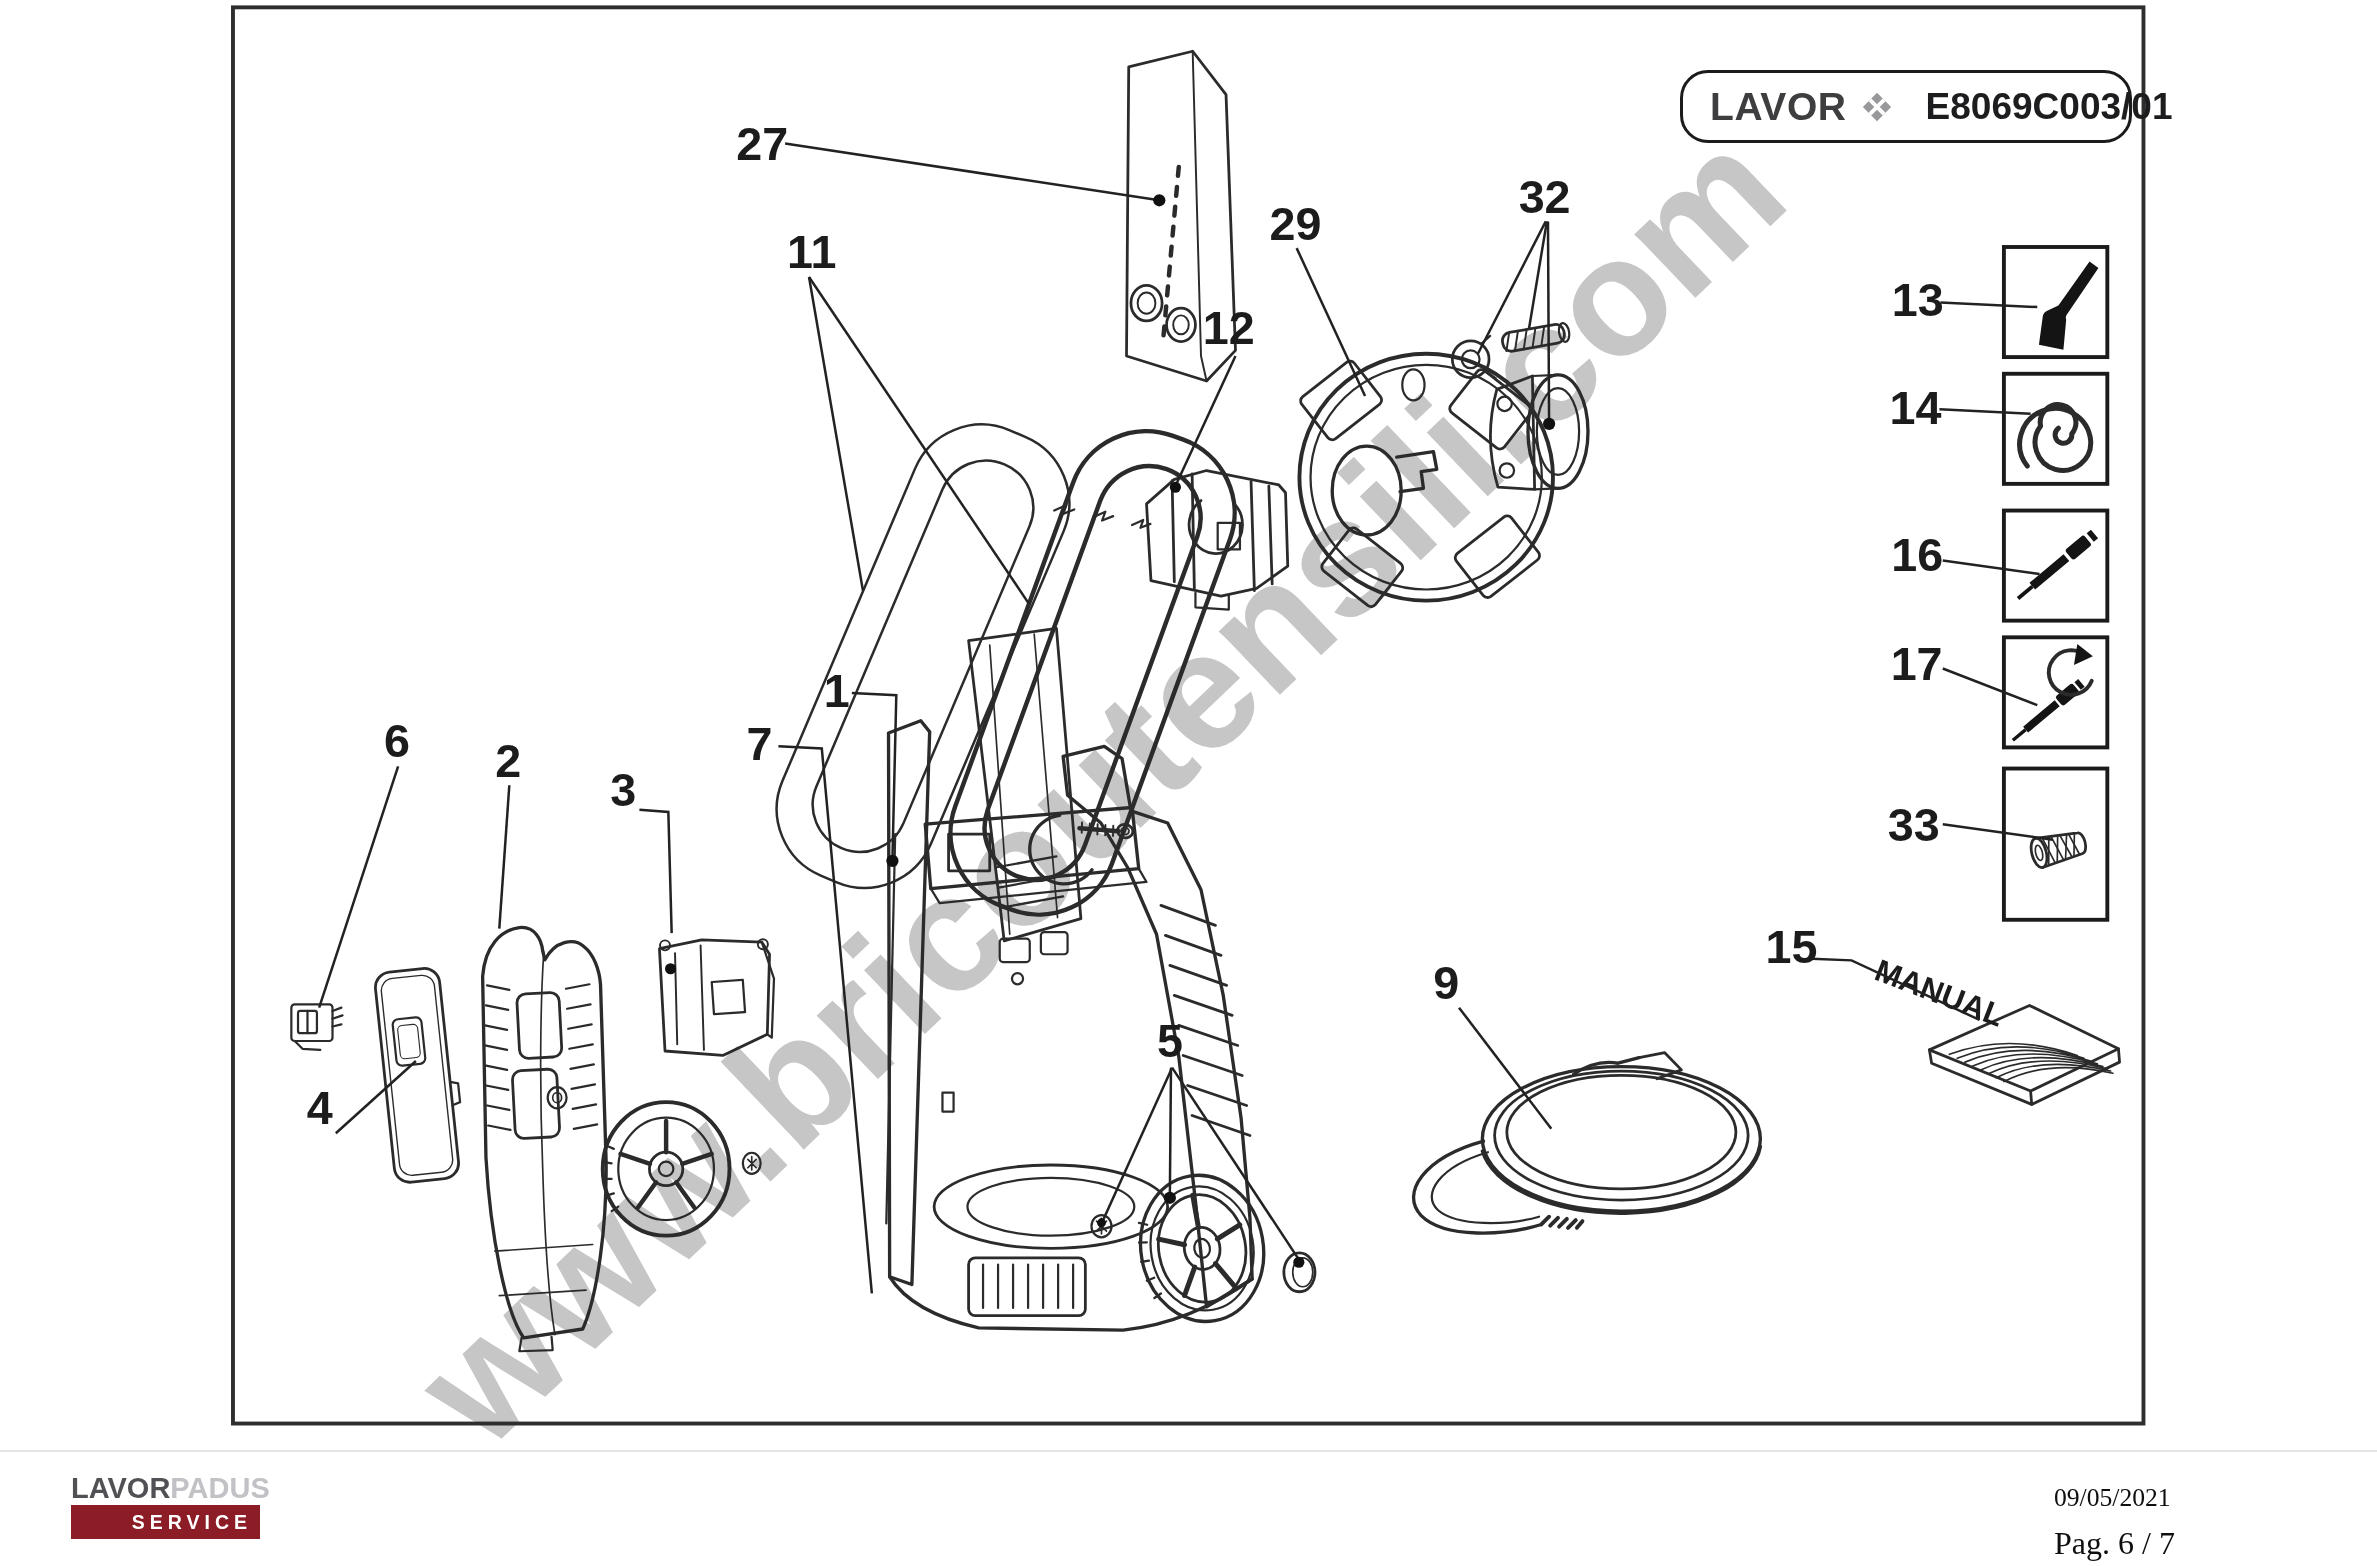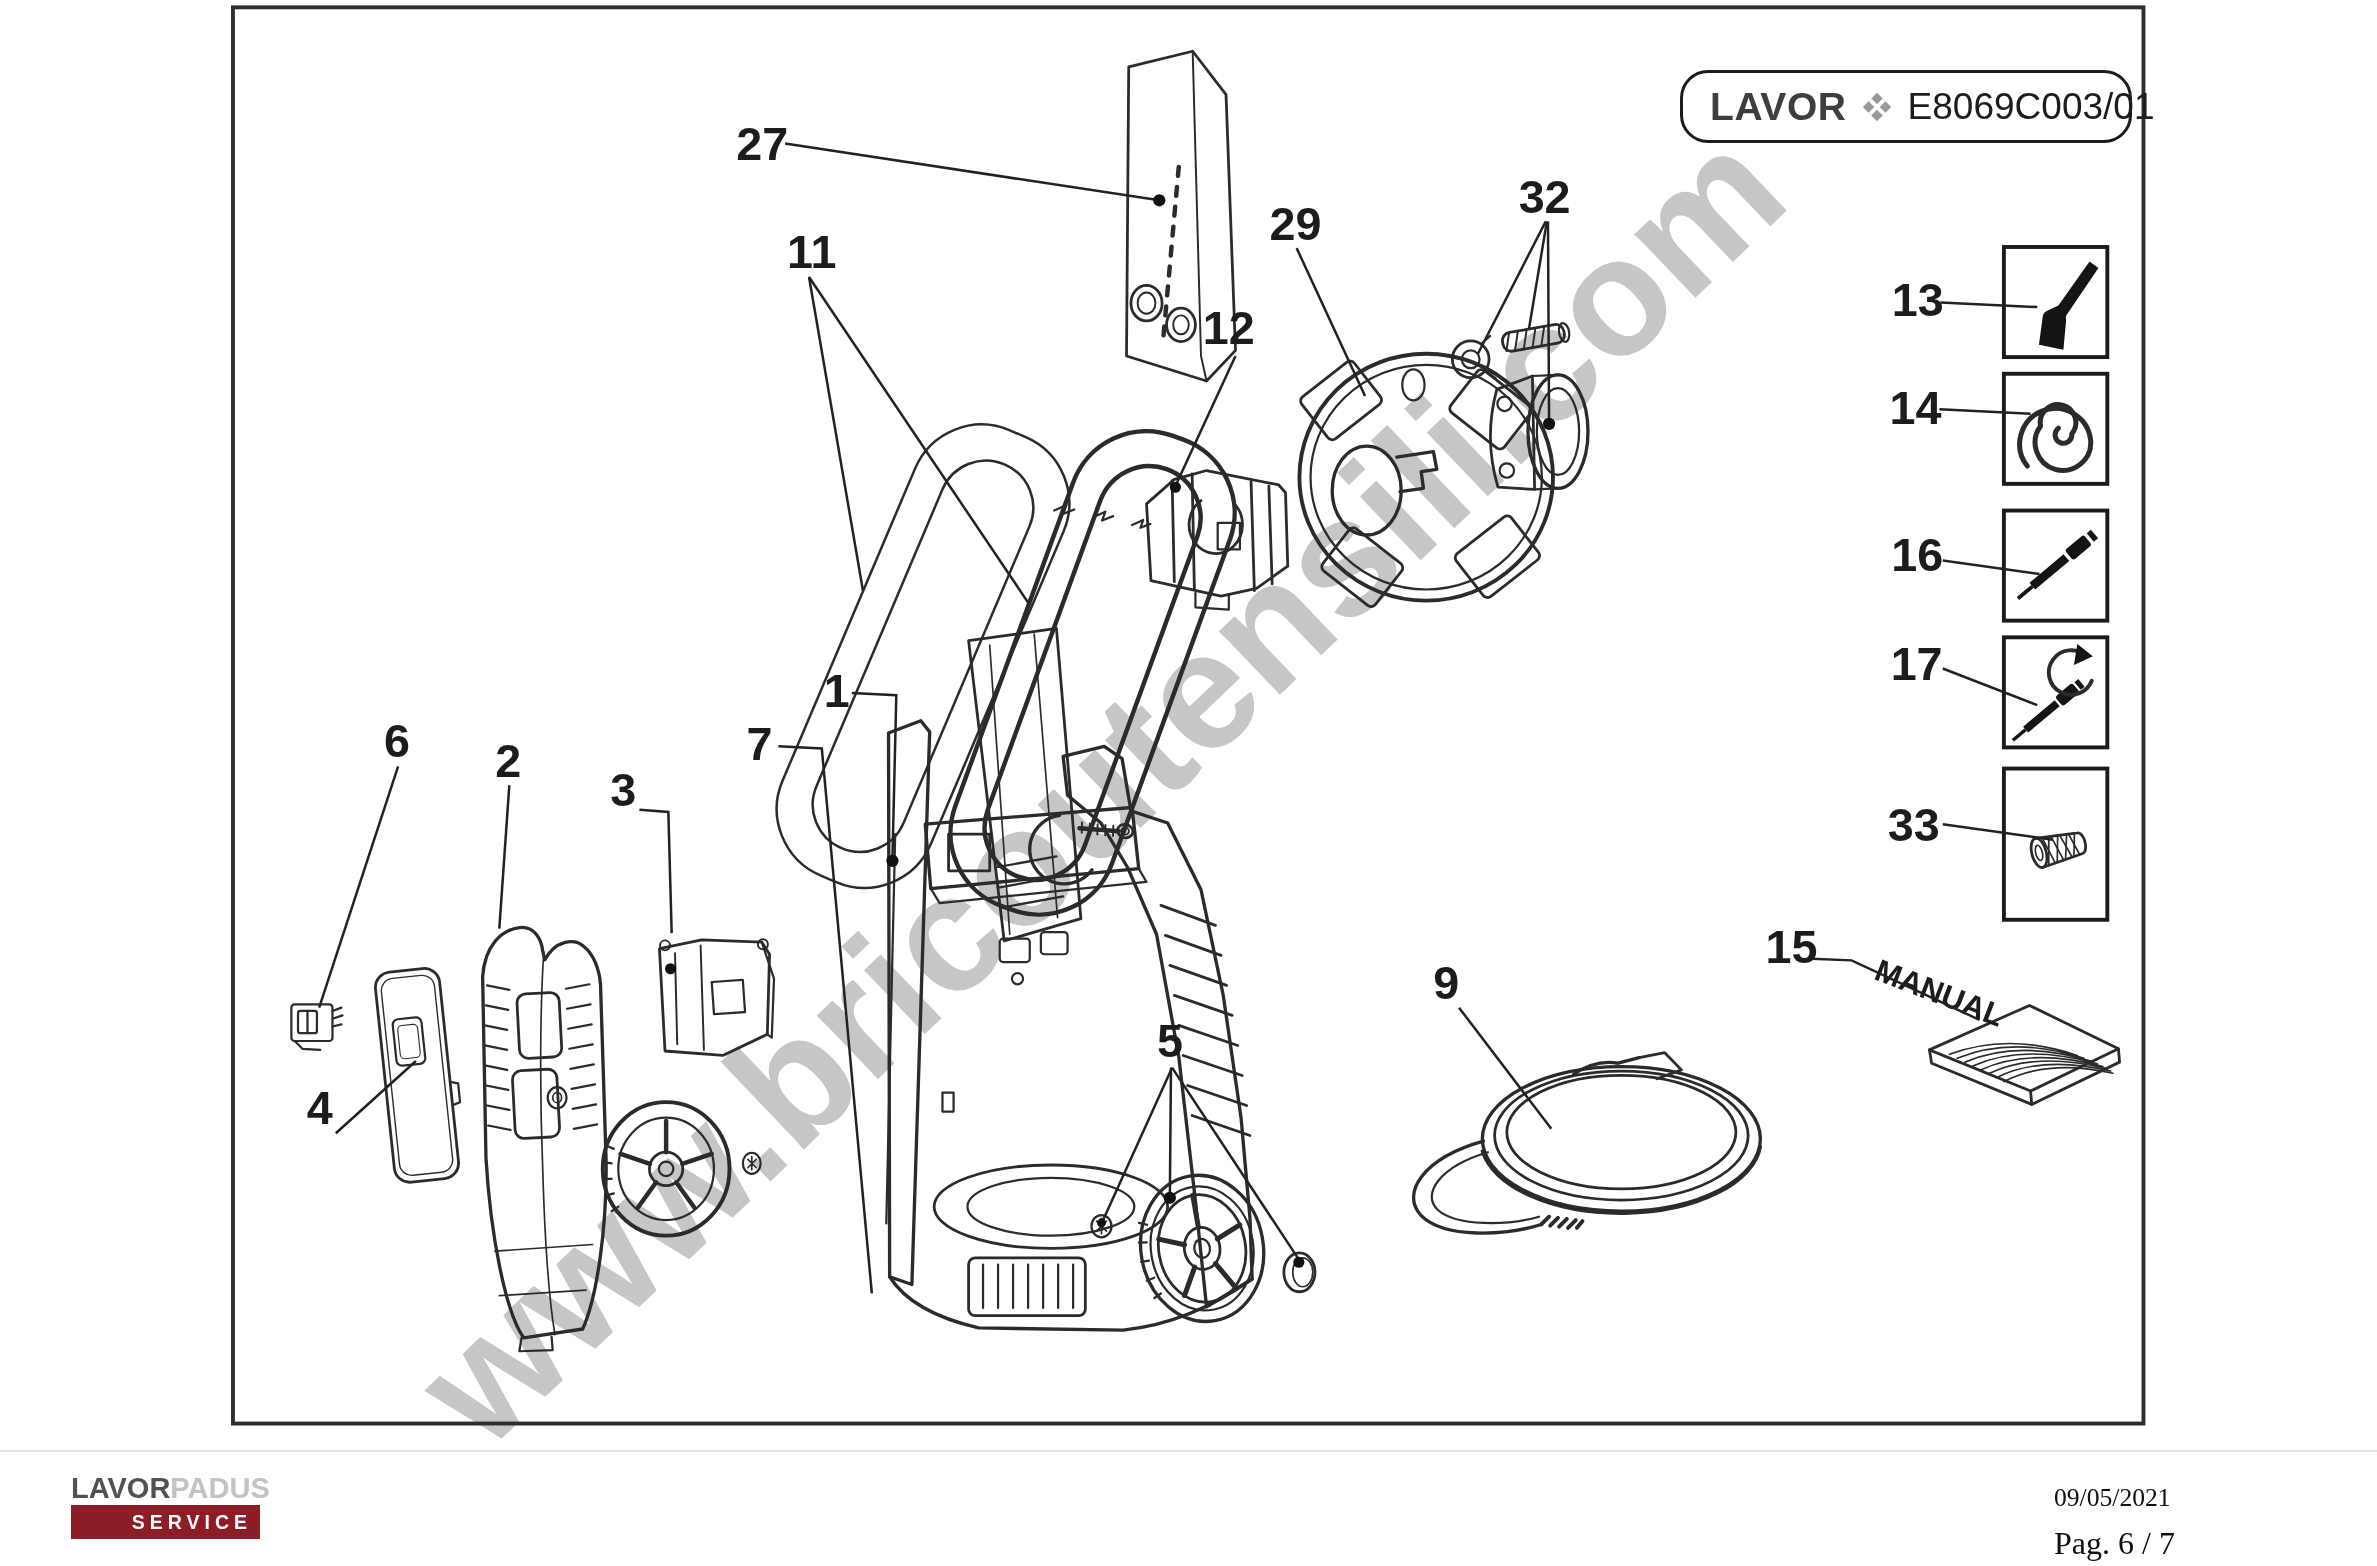--- a/index.html
+++ b/index.html
@@ -13,21 +13,21 @@
   .dot{fill:#111;stroke:none;}
   .draw{stroke:#2b2b2b;fill:none;stroke-linecap:round;stroke-linejoin:round;}
   
   .logobox{position:absolute;left:1680px;top:70px;width:452px;height:73px;box-sizing:border-box;
            border:3.9px solid #1b1b1b;border-radius:28px;background:#fff;display:flex;align-items:center;
            padding:0 27px;gap:20px;}
   .brand{font-weight:900;font-size:39px;color:#3e3e40;letter-spacing:0.6px;}
   .diamond{width:20px;height:20px;flex:0 0 auto;transform:rotate(45deg);
            background:linear-gradient(#fff,#fff) center/100% 3.9px no-repeat,
                       linear-gradient(#fff,#fff) center/3.9px 100% no-repeat,#98989b;}
-  .code{font-weight:400;font-size:37px;color:#1d1d1f;margin-left:1px;white-space:nowrap;}
+  .code{font-weight:700;font-size:37px;color:#1d1d1f;margin-left:19px;white-space:nowrap;}
   
   .divider{position:absolute;left:0;top:1450px;width:2377px;height:2.2px;background:#e4e4e4;}
   .lwlogo{position:absolute;left:71px;top:1474px;width:189px;}
   .lwrow{font-weight:900;font-size:29px;line-height:29px;letter-spacing:0;white-space:nowrap;}
   .lw1{color:#515155;} .lw2{color:#c2c2c6;}
   .lwbar{margin-top:1.7px;height:34px;background:#8c1d26;text-align:right;}
   .lwbar span{color:#fff;font-size:19.5px;font-weight:700;letter-spacing:5px;line-height:34px;padding-right:8px;}
   .ftext{position:absolute;left:338px;top:1456px;width:1613px;color:#0f0f0f;
          font-family:"Liberation Serif",serif;}
   .fline1{font-style:italic;font-size:24.5px;}

